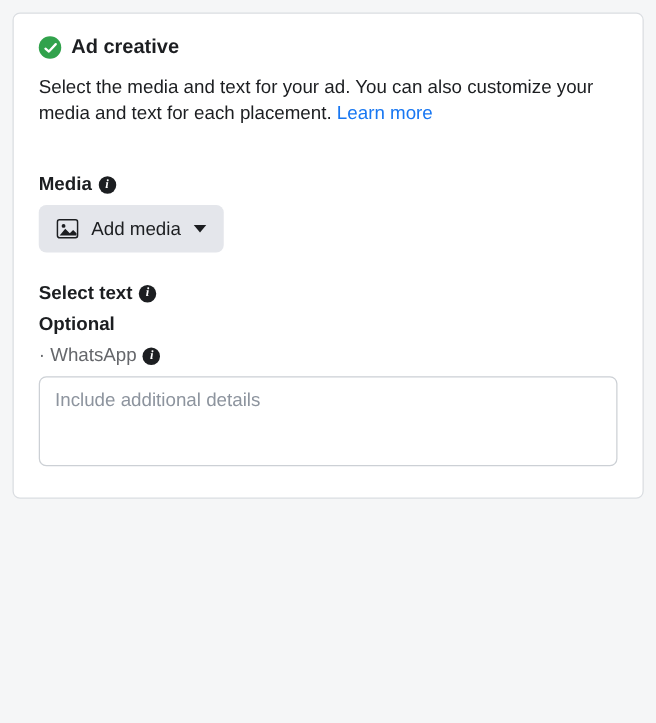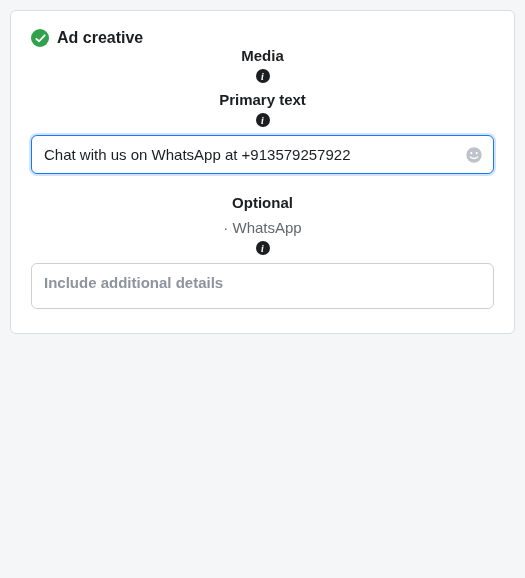--- a/index.html
+++ b/index.html
@@ -12,20 +12,21 @@
       width: 505px;
       background: #fff;
       border: 1px solid #dadde1;
       border-radius: 6px;
       padding: 18px 20px 20px 20px;
     }
     .header {
       display: flex;
       align-items: flex-end;
       gap: 8px;
+      margin-bottom: 12px;
     }
     .check-circle {
       width: 18px;
       height: 18px;
       border-radius: 50%;
       background: #31a24c;
       display: flex;
       align-items: center;
       justify-content: center;
       flex-shrink: 0;
@@ -45,21 +46,20 @@
     .subtitle a {
       color: #1877f2;
       text-decoration: none;
       cursor: pointer;
     }
     .field-label {
       display: flex;
       align-items: center;
       gap: 5px;
       margin-bottom: 8px;
-      flex-direction: column;
     }
     .field-label-text {
       font-size: 15px;
       font-weight: 700;
       color: #1c1e21;
     }
     .info-icon {
       width: 14px;
       height: 14px;
       border-radius: 50%;
@@ -125,60 +125,62 @@
       padding: 0;
       display: flex;
       align-items: center;
       justify-content: center;
     }
     .emoji-btn svg { width: 18px; height: 18px; }
     .headline-wrap { margin-bottom: 20px; }
     .textarea-input {
       padding: 10px 12px;
       resize: none;
-      height: 46px;
-      font-weight: bold;
+      height: 72px;
     }
   </style>
 </head>
 <body>
 
 <div class="card">
 
   <div class="header">
     <span class="check-circle">
       <svg viewBox="0 0 12 12">
           <path d="M1.5 6.5 L4.5 9 L10.5 2.5" stroke="#fff" stroke-width="2" fill="none" stroke-linecap="round" stroke-linejoin="round"></path>
         </svg>
     </span>
     <span class="header-title">Ad creative</span>
   </div>
 
+  <p class="subtitle">
+    <span>Select the media and text for your ad. You can also customize your media and text for each placement. </span><a>Learn more</a>
+  </p>
 
   
   <div class="field-label">
     <span class="field-label-text">Media</span>
     <span class="info-icon">i</span>
   </div>
+  <button class="add-media-btn">
+    <span class="media-icon">
+      <svg viewBox="0 0 20 20">
+          <rect x="1" y="2" width="18" height="16" rx="2" fill="none" stroke="#1c1e21" stroke-width="1.4"></rect>
+          <circle cx="6.5" cy="7.5" r="1.7" fill="#1c1e21"></circle>
+          <path d="M3 16 L8 10 L12 14 L15 11 L18 14 V16 Z" fill="#1c1e21"></path>
+        </svg>
+    </span>
+    <span>Add media</span>
+    <span class="caret"></span>
+  </button>
 
   
   <div class="field-label">
-    <span class="field-label-text">Primary text</span>
+    <span class="field-label-text">Select text</span>
     <span class="info-icon">i</span>
-  </div>
-  <div class="primary-wrap">
-    <input type="text" class="text-input" value="Chat with us on WhatsApp at +913579257922" style="">
-    <button class="emoji-btn">
-      <svg viewBox="0 0 20 20">
-          <circle cx="10" cy="10" r="8.5" fill="#bec3c9"></circle>
-          <circle cx="7" cy="8" r="1.2" fill="#fff"></circle>
-          <circle cx="13" cy="8" r="1.2" fill="#fff"></circle>
-          <path d="M6 12.2 Q10 15.5 14 12.2" stroke="#fff" stroke-width="1.5" fill="none" stroke-linecap="round"></path>
-        </svg>
-    </button>
   </div>
 
   
   <div class="field-label">
     <span class="field-label-text">Optional</span>
   </div>
 
   
   <div class="field-label">
     <span class="field-label-text optional">· WhatsApp</span>

